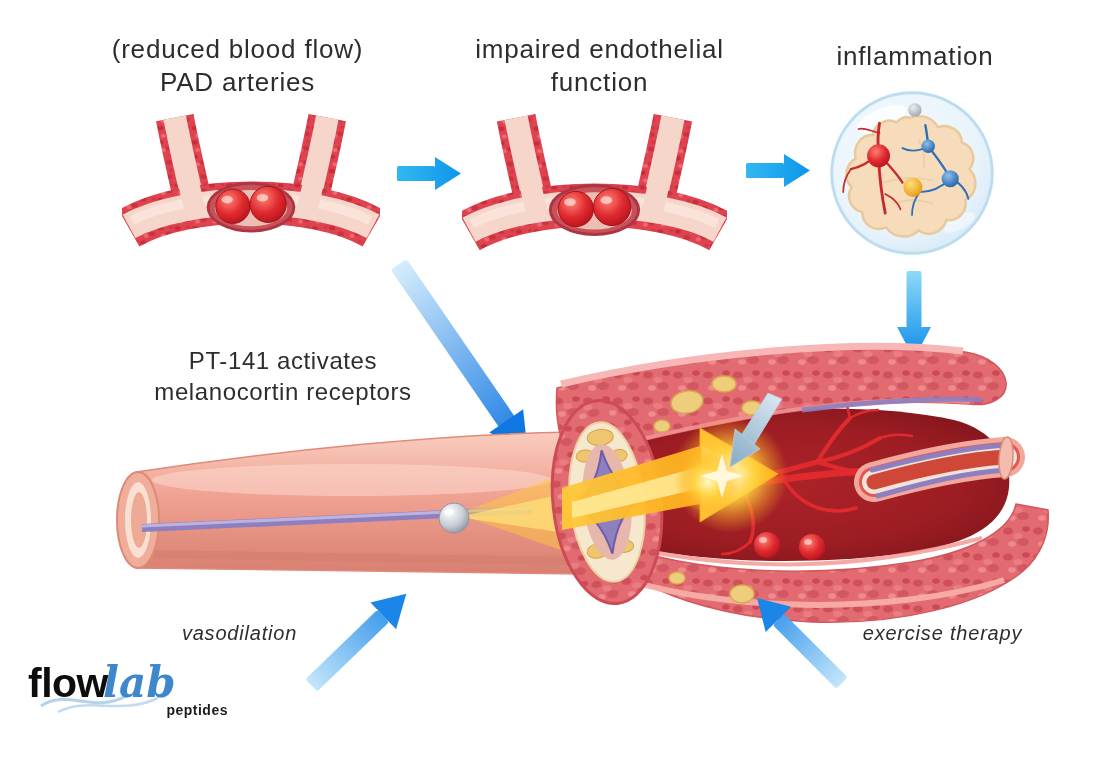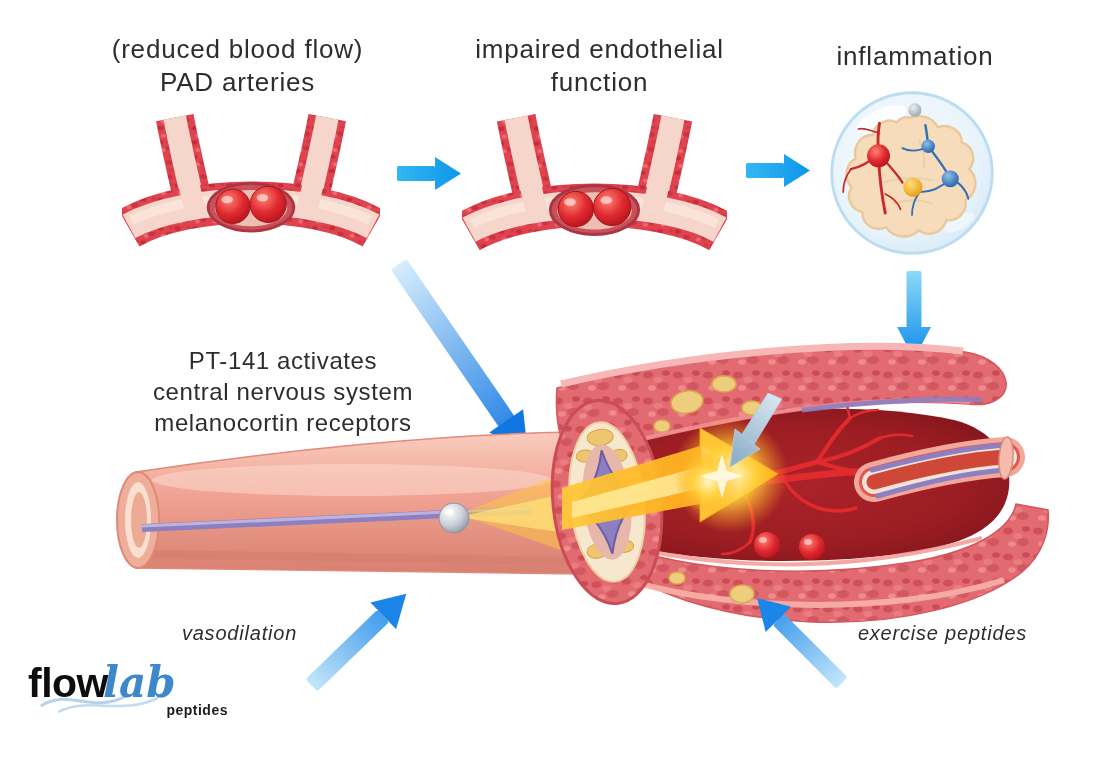--- a/index.html
+++ b/index.html
@@ -172,21 +172,20 @@
       </linearGradient>
     </defs>
     <g transform="rotate(55.5 16 12)">
       <rect x="16" y="3" width="192" height="19" rx="3" fill="url(#dgrad4)"></rect>
       <polygon points="206,-8 244,12.5 206,33" fill="#1076e2"></polygon>
     </g>
   </svg>
 
   <div id="cns-text">
     <div>PT-141 activates</div>
-    <div>central nervous system</div>
     <div>melanocortin receptors</div>
   </div>
 
   <svg class="abs" style="left:102px;top:342px;" width="960" height="292" viewBox="0 0 960 292">
     <defs>
       <linearGradient id="tubeGrad" x1="0" y1="0" x2="0" y2="1">
         <stop offset="0" stop-color="#f9cdbf"></stop>
         <stop offset="0.45" stop-color="#f0a292"></stop>
         <stop offset="1" stop-color="#d87f70"></stop>
       </linearGradient>
@@ -308,21 +307,21 @@
           <stop offset="1" stop-color="#1b86e8"></stop>
       </linearGradient>
     </defs>
     <g transform="rotate(-44 18 102)">
       <rect x="18" y="94" width="100" height="17" rx="2.5" fill="url(#dgrad5)"></rect>
       <polygon points="118,84 150,102.5 118,121" fill="#1b86e8"></polygon>
     </g>
   </svg>
 
   <div class="lbl small" style="left:815px;top:618px;width:255px;">
-    <span>exercise peptides</span>
+    <span>exercise therapy</span>
   </div>
   <svg class="abs" style="left:742px;top:588px;" width="115" height="108" viewBox="0 0 115 108">
     <defs>
       <linearGradient id="dgrad6" x1="100" y1="95" x2="222" y2="95" gradientUnits="userSpaceOnUse">
         <stop offset="0" stop-color="#c3e6fa"></stop>
           <stop offset="1" stop-color="#1b86e8"></stop>
       </linearGradient>
     </defs>
     <g transform="rotate(-135 100 95)">
       <rect x="100" y="87" width="90" height="16" rx="2.5" fill="url(#dgrad6)"></rect>

